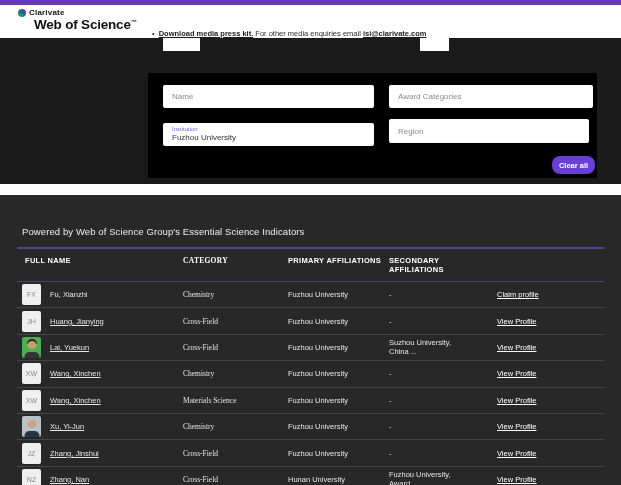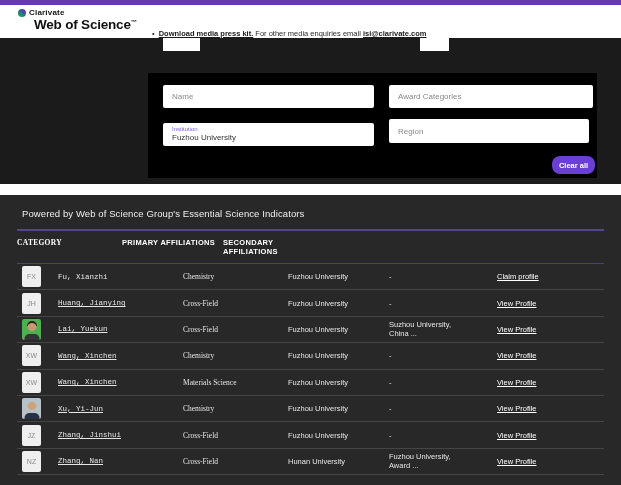--- a/index.html
+++ b/index.html
@@ -43,21 +43,21 @@
   .fld-value { display:block; font-size:8px; color:#333; line-height:10px; }
   .clear-btn { position:absolute; left:404px; top:83px; width:43px; height:18px;
                border:none; border-radius:8px; background:#6a3fd3; color:#fff;
                font-family:"Liberation Sans", sans-serif; font-size:7.5px; font-weight:bold;
                cursor:pointer; }
 
   
   .gap-strip { height:11px; background:#ffffff; }
 
   
-  .results { height:290px; background:#282828; padding-top:13px; }
+  .results { height:290px; background:#282828; padding-top:31px; }
   .powered { margin-left:22px; font-size:9.5px; color:#efefef; letter-spacing:.1px; }
   .table { margin:10px 17px 0 17px; border-top:2px solid #55468b; }
   .thead { display:flex; align-items:flex-start; padding-top:7px; height:33px;
            border-bottom:1px solid #4b4172; }
   .th { font-size:7.5px; font-weight:bold; color:#fff; letter-spacing:.3px; line-height:9px; }
   .c1 { width:166px; padding-left:8px; }
   .c2 { width:105px;font-family:Liberation Serif, serif; }
   .c3 { width:101px; }
   .c4 { width:108px; padding-right:34px; }
   .c5 { width:107px; }
@@ -71,21 +71,21 @@
   .avatar.photo.green { background:#4fae4f; }
   .avatar.photo.gray  { background:#b7c2c8; }
   .ph-hair { position:absolute; top:2px; left:50%; transform:translateX(-50%);
              width:10px; height:5px; border-radius:5px 5px 0 0; background:#2a2118; }
   .ph-head { position:absolute; top:4px; left:50%; transform:translateX(-50%);
              width:9px; height:8px; border-radius:50%; background:#c79b72; }
   .avatar.gray .ph-head { background:#cfa27c; }
   .ph-body { position:absolute; bottom:0; left:50%; transform:translateX(-50%);
              width:15px; height:6px; border-radius:5px 5px 0 0; background:#333; }
   .avatar.gray .ph-body { background:#273243; }
-  .pname { margin-left:17px;font-family:Liberation Mono, monospace; }
+  .pname { margin-left:9px; }
   .pname.link-name { text-decoration:underline; cursor:pointer; }
   .action-link { text-decoration:underline; color:#fff; cursor:pointer; }
 </style>
 </head>
 <body>
 
 <div class="topbar"></div>
 
 <div class="white-header">
   <div class="logo-block">
@@ -121,20 +121,21 @@
   </div>
 </div>
 
 <div class="gap-strip"></div>
 
 <div class="results">
   <div class="powered">Powered by Web of Science Group's Essential Science Indicators</div>
 
   <div class="table">
     <div class="thead">
+      <div class="th c1">FULL NAME</div>
       <div class="th c2">CATEGORY</div>
       <div class="th c3">PRIMARY AFFILIATIONS</div>
       <div class="th c4">SECONDARY AFFILIATIONS</div>
       <div class="th c5"></div>
     </div>
 
     <div class="trow">
       <div class="c1">
         <div class="avatar">FX</div>
         <span class="pname">Fu, Xianzhi</span>

